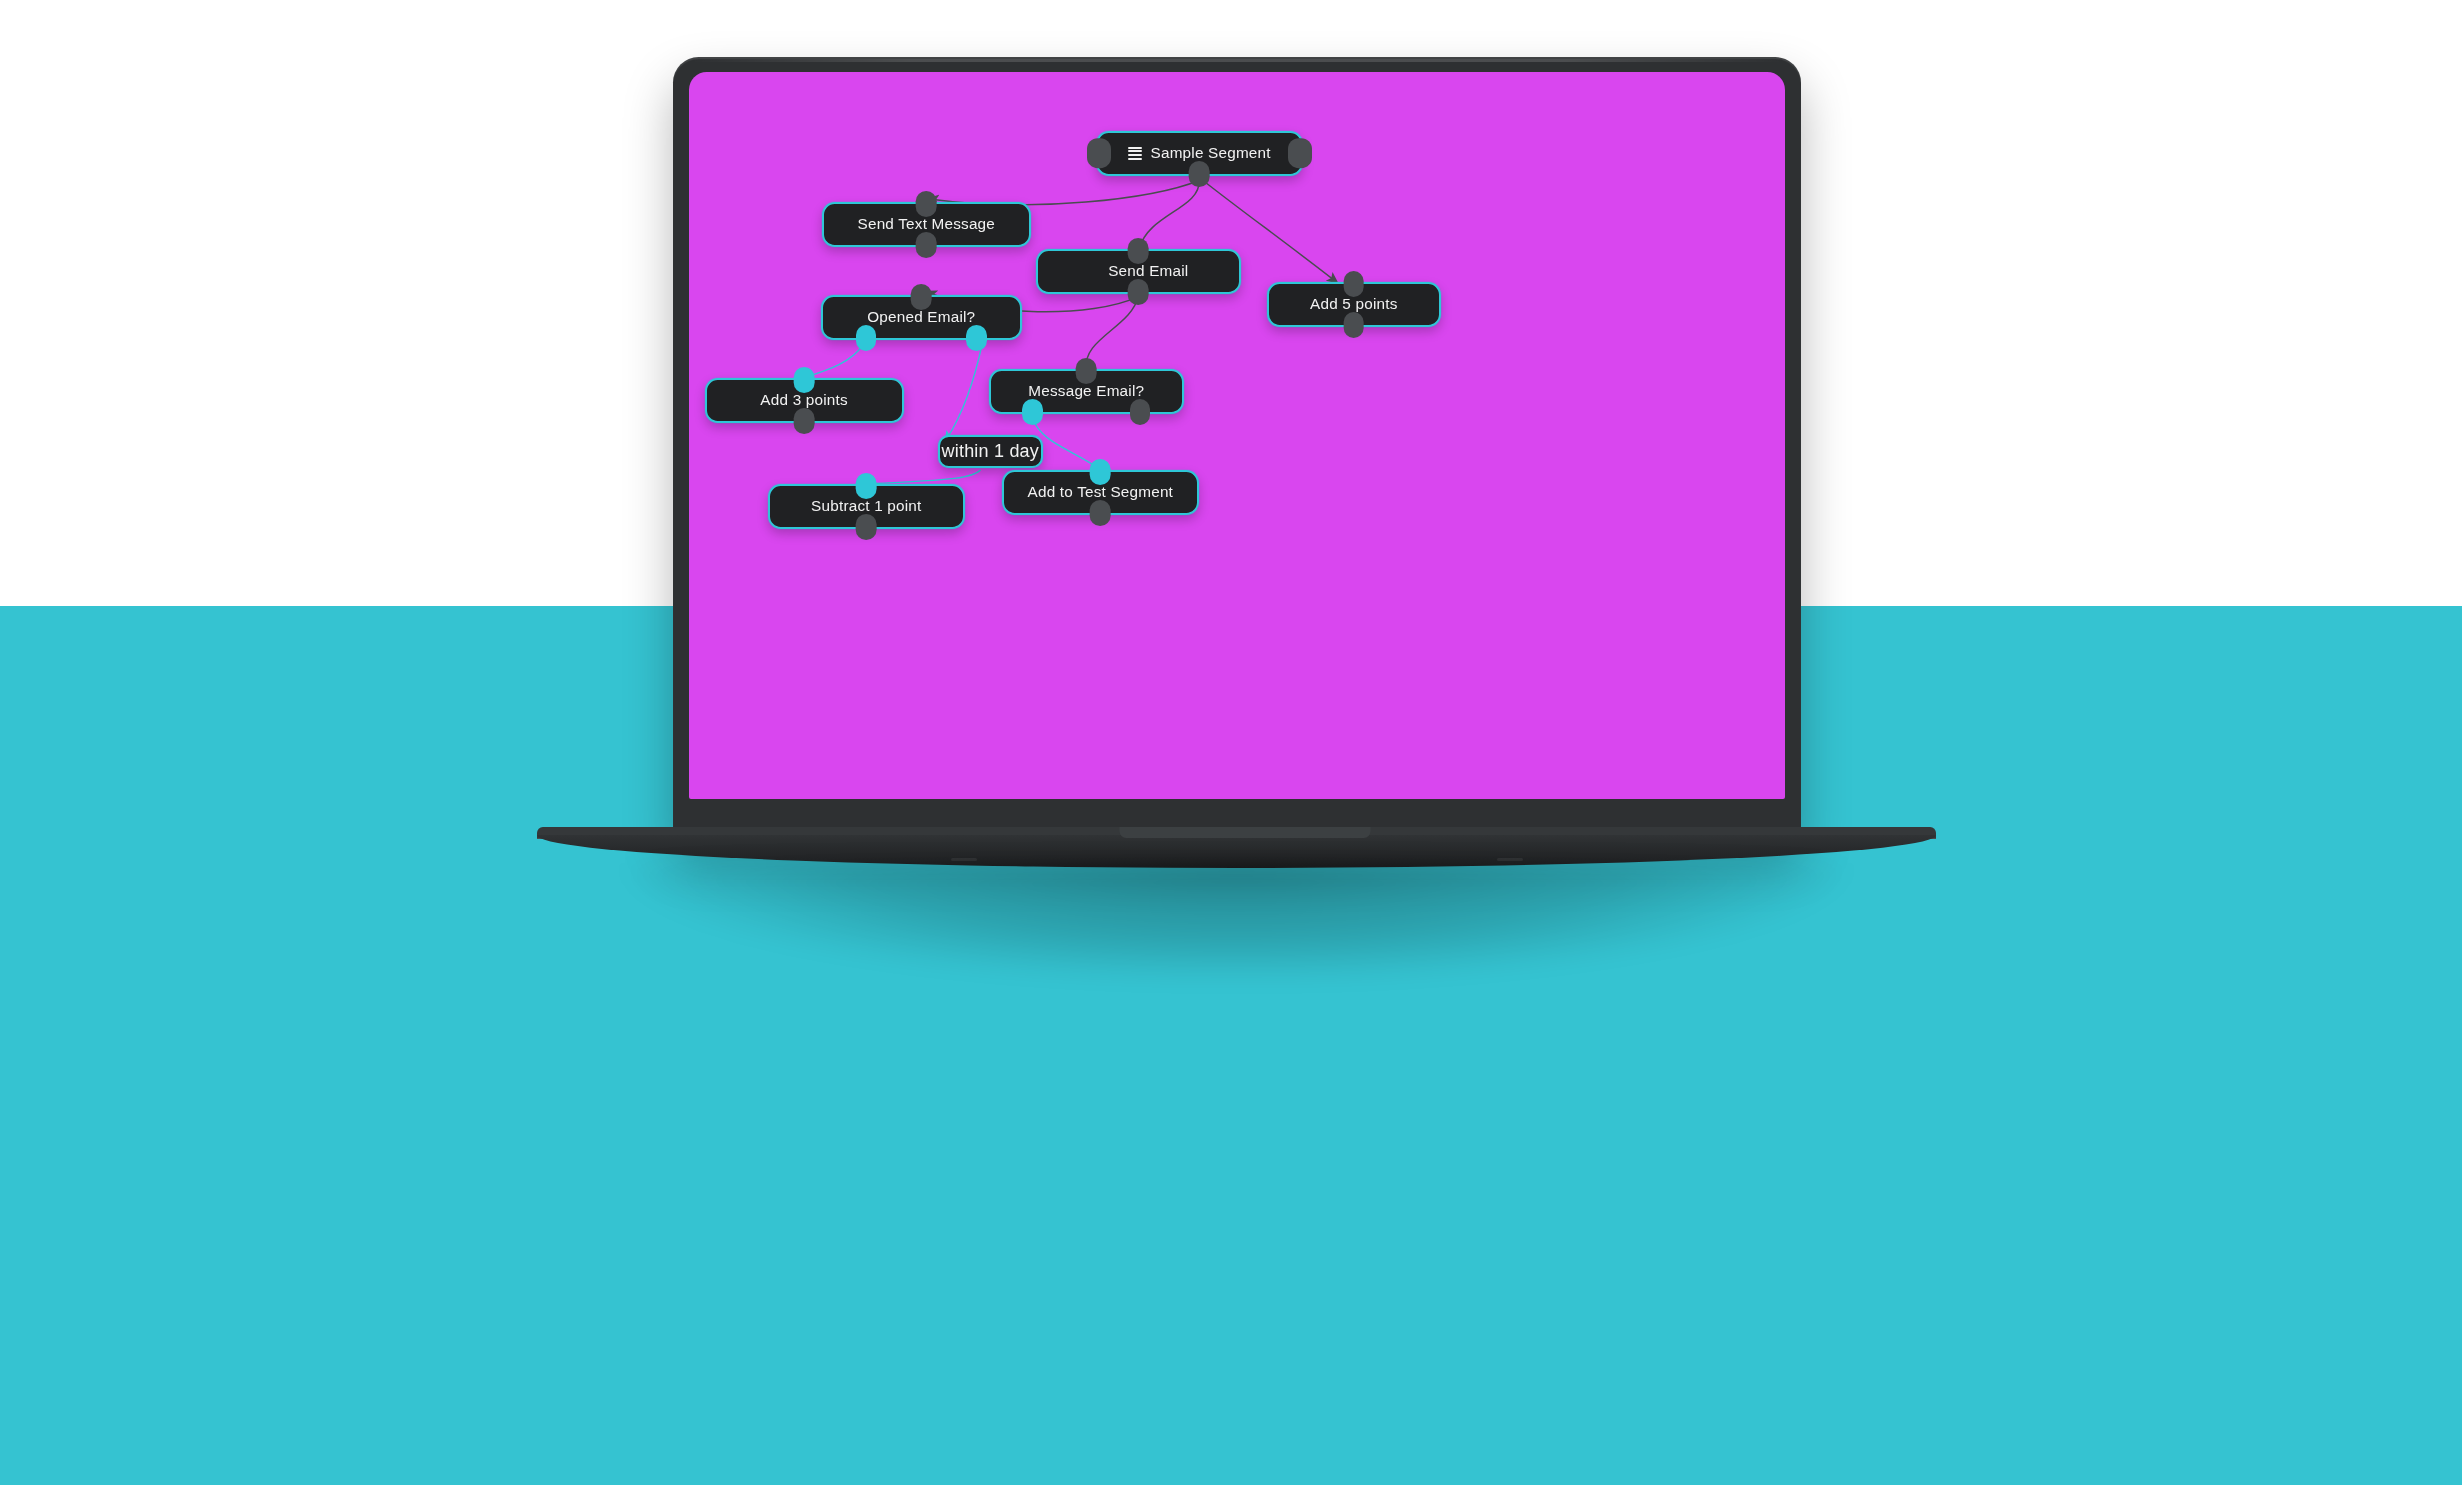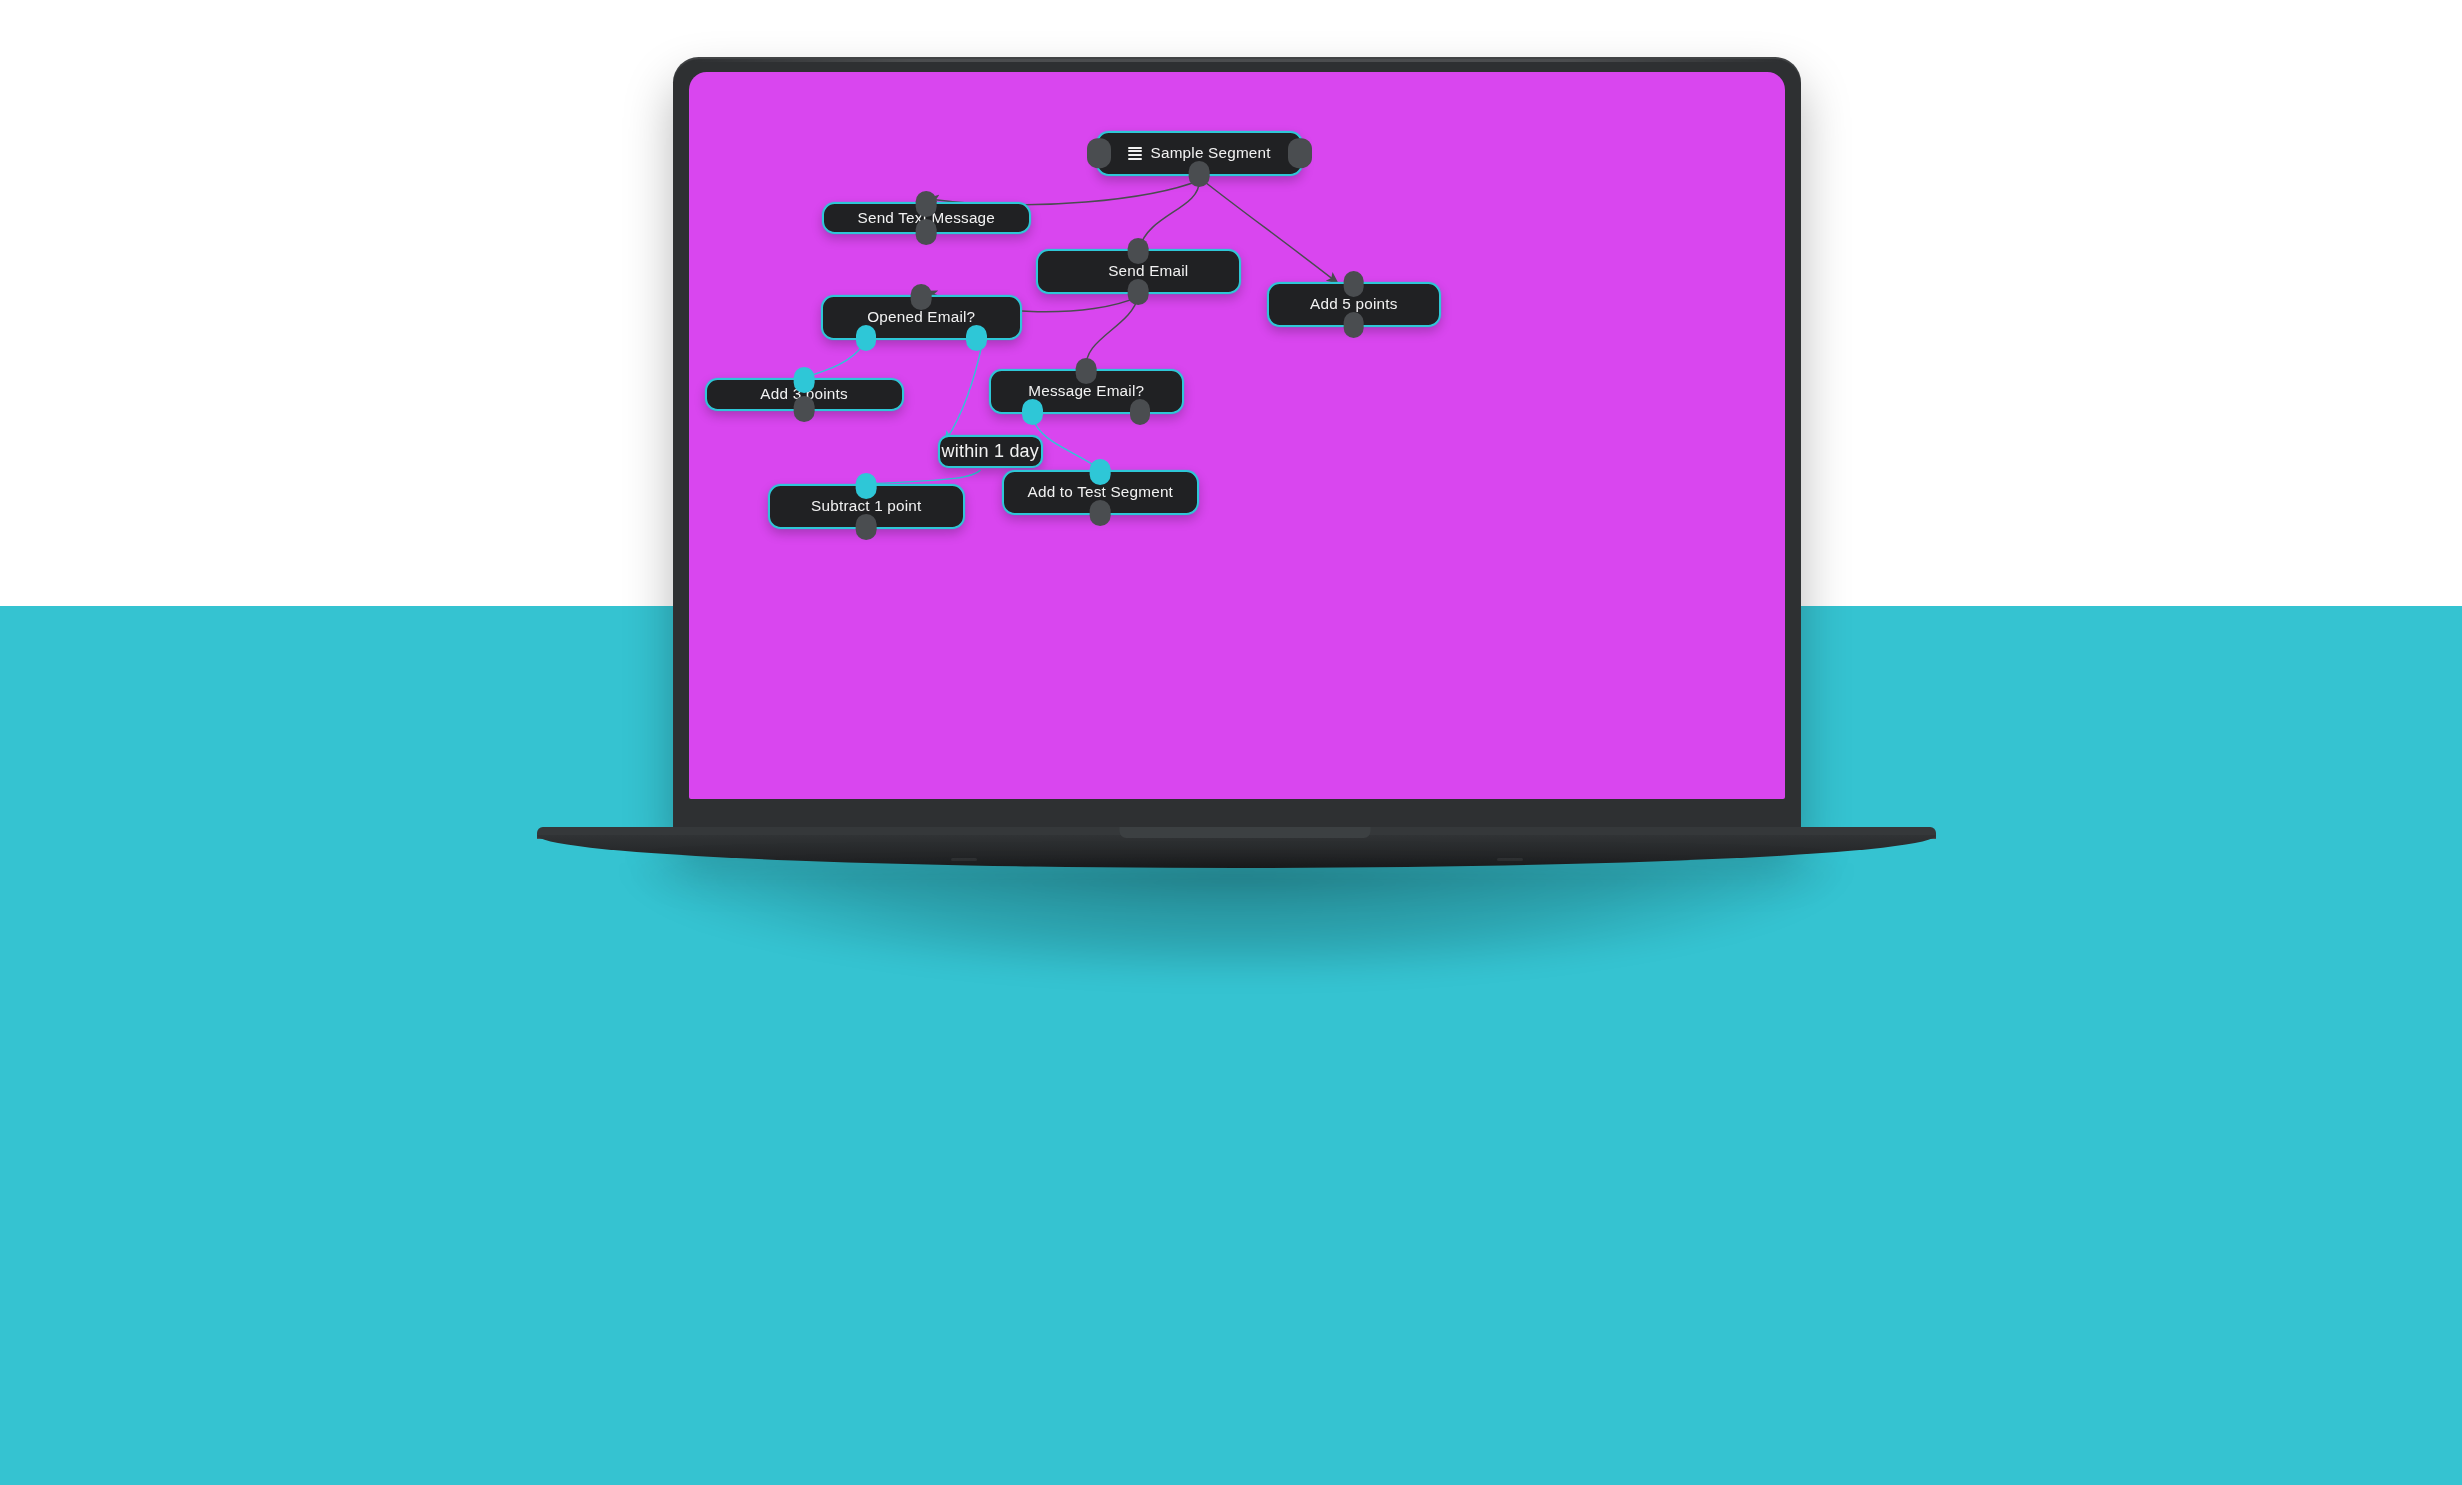--- a/index.html
+++ b/index.html
@@ -213,21 +213,21 @@
               <i></i>
               <i></i>
               <i></i>
           </span>
           <span class="node-label">Sample Segment</span>
           <span class="handle gray left"></span>
           <span class="handle gray right"></span>
           <span class="handle gray bottom"></span>
         </div>
 
-        <div class="node" style="left:133px; top:130px; width:209px; height:32px;">
+        <div class="node" style="left:133px; top:130px; width:209px; height:45px;">
           <span class="node-label">Send Text Message</span>
           <span class="handle gray top"></span>
           <span class="handle gray bottom"></span>
         </div>
 
         <div class="node" style="left:347px; top:177px; width:205px; height:45px;padding-left:20px;">
           <span class="node-label">Send Email</span>
           <span class="handle gray top"></span>
           <span class="handle gray bottom"></span>
         </div>
@@ -245,21 +245,21 @@
           <span class="handle teal at" style="right:33px; bottom:-12.8px;"></span>
         </div>
 
         <div class="node" style="left:300px; top:297px; width:195px; height:45px;">
           <span class="node-label">Message Email?</span>
           <span class="handle gray top"></span>
           <span class="handle teal at" style="left:31.5px; bottom:-12.8px;"></span>
           <span class="handle gray at" style="right:31.5px; bottom:-12.8px;"></span>
         </div>
 
-        <div class="node" style="left:15.8px; top:306px; width:199px; height:33px;">
+        <div class="node" style="left:15.8px; top:306px; width:199px; height:45px;">
           <span class="node-label">Add 3 points</span>
           <span class="handle teal top"></span>
           <span class="handle gray bottom"></span>
         </div>
 
         <div class="node pill" style="left:249px; top:363px; width:105px; height:33px;">
           <span class="node-label">within 1 day</span>
         </div>
 
         <div class="node" style="left:313px; top:398px; width:197px; height:45px;">

